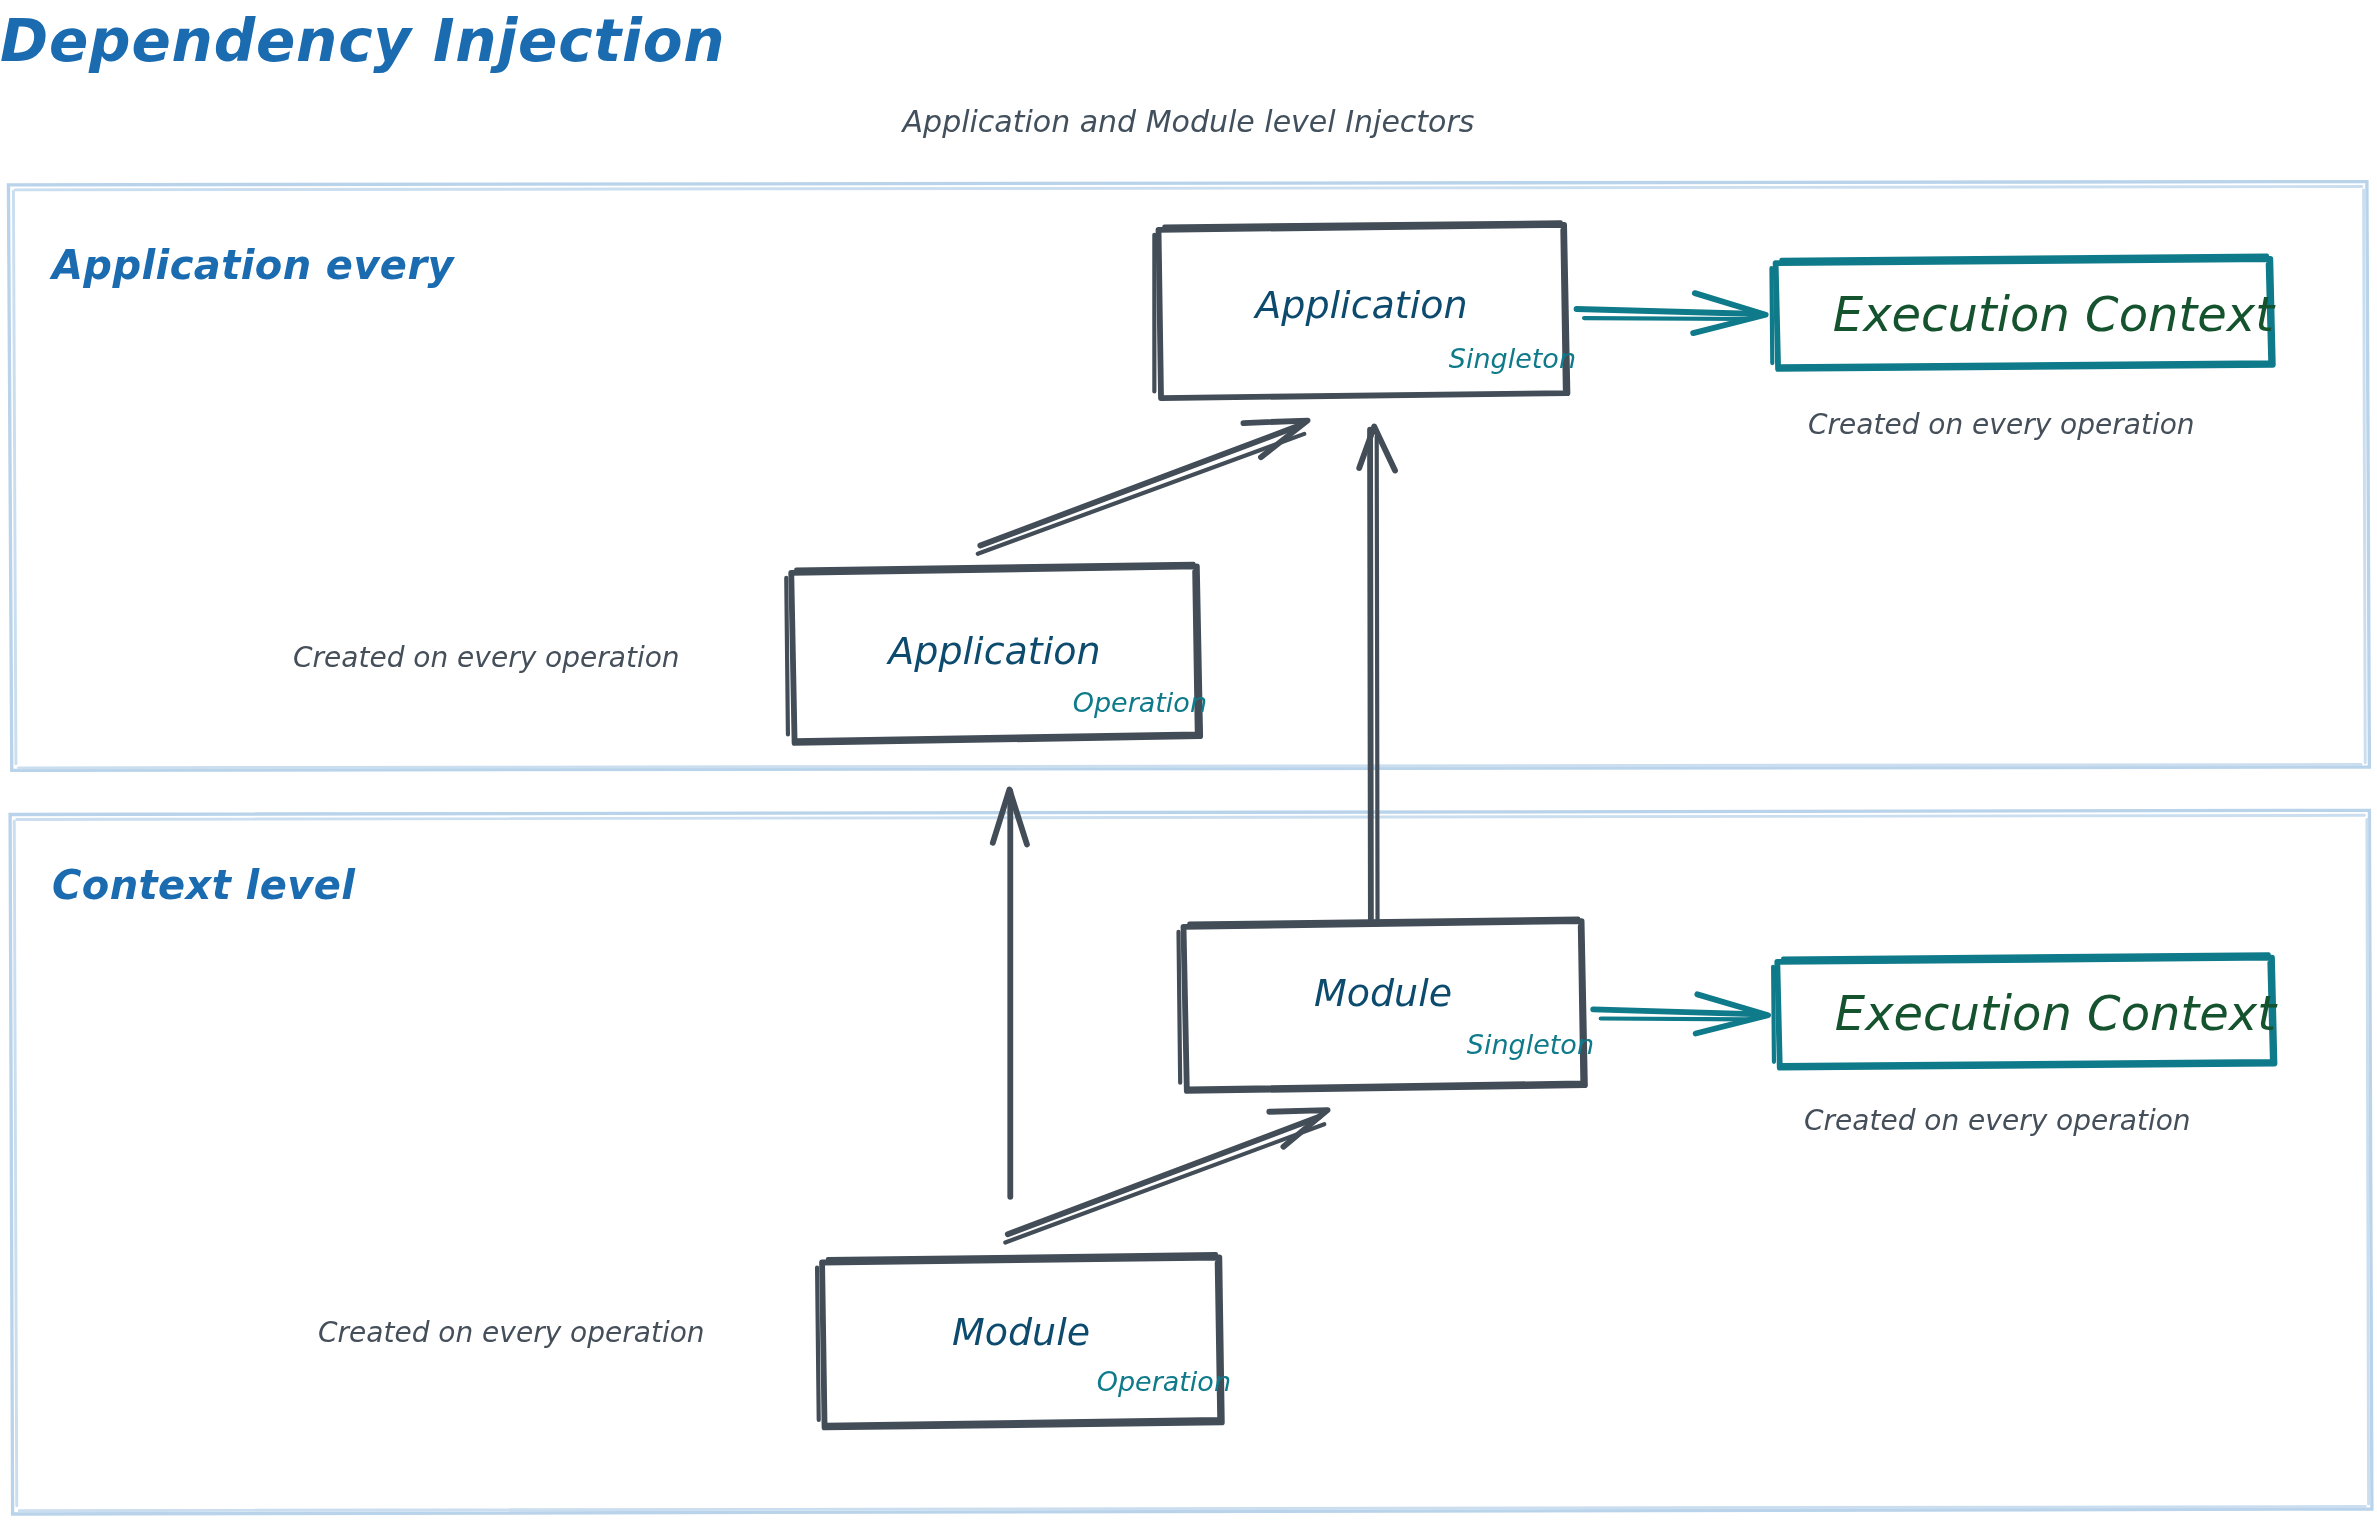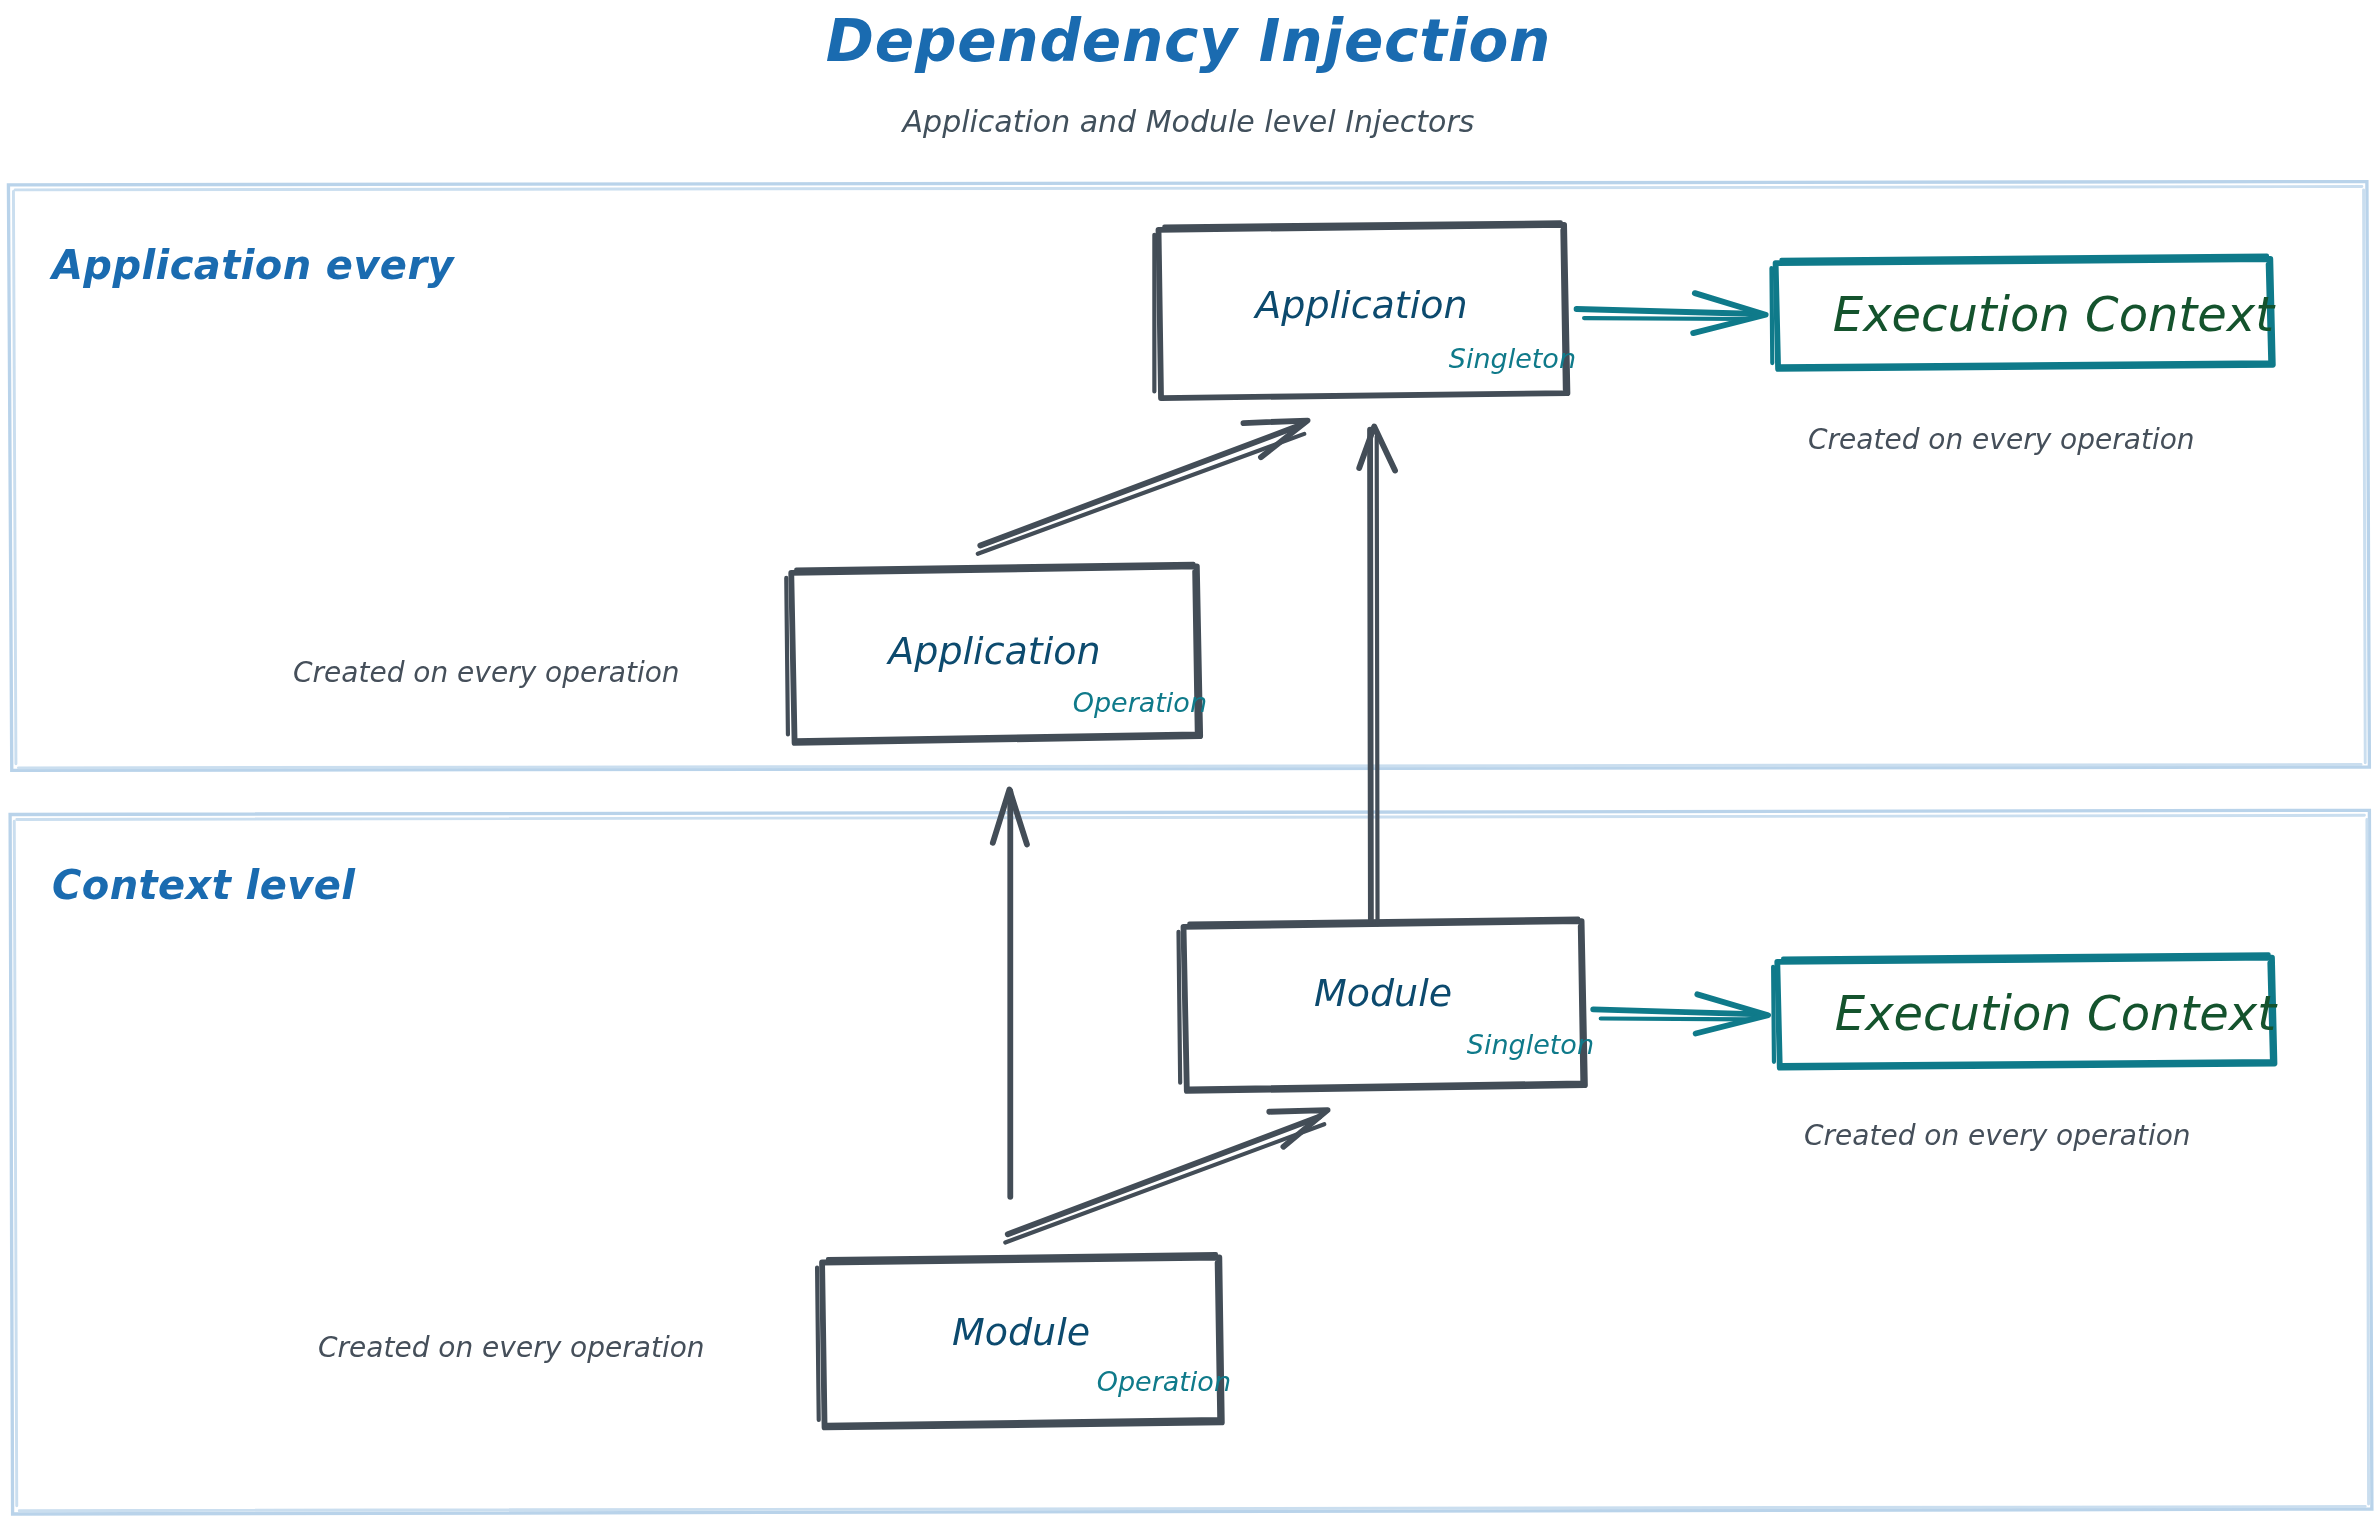--- a/index.html
+++ b/index.html
@@ -30,21 +30,20 @@
   .txt {
     position: absolute;
     white-space: nowrap;
     font-family: "DejaVu Sans", sans-serif;
   }
 
   
   #title {
     left: 0; top: 6.7px;
     width: 2377px;
-    text-align: center;
     font-size: 58px;
     font-weight: 600;
     color: #1a6bb0;
     letter-spacing: 0.8px;
     font-style: italic;
   }
   #subtitle {
     left: 0; top: 104px;
     width: 2377px;
     text-align: center;
@@ -81,21 +80,20 @@
   .ec-title {
     font-size: 48px;
     color: #14532d;
     font-style: italic;
     text-align: right;
   }
   .caption {
     font-size: 28px;
     color: #454f5a;
     font-style: italic;
-    margin-top: 15px;
   }
 
   
   #app-singleton-title { left: 1158px; top: 283px; width: 407px; }
   #app-singleton-scope { left: 1158px; top: 343px; width: 390px; }
 
   
   #app-operation-title { left: 791px; top: 629px; width: 407px; }
   #app-operation-scope { left: 791px; top: 687px; width: 388px; }
 

